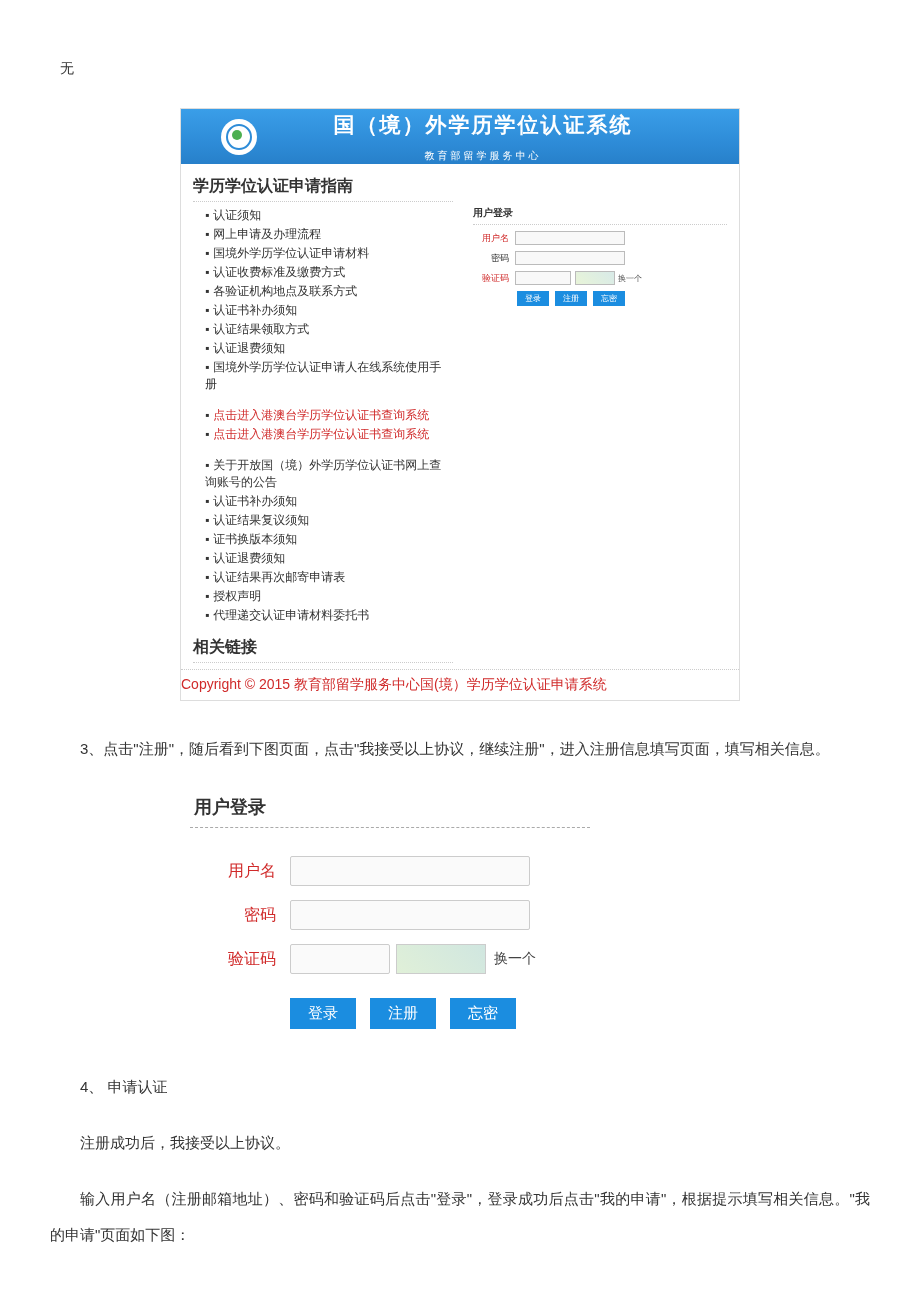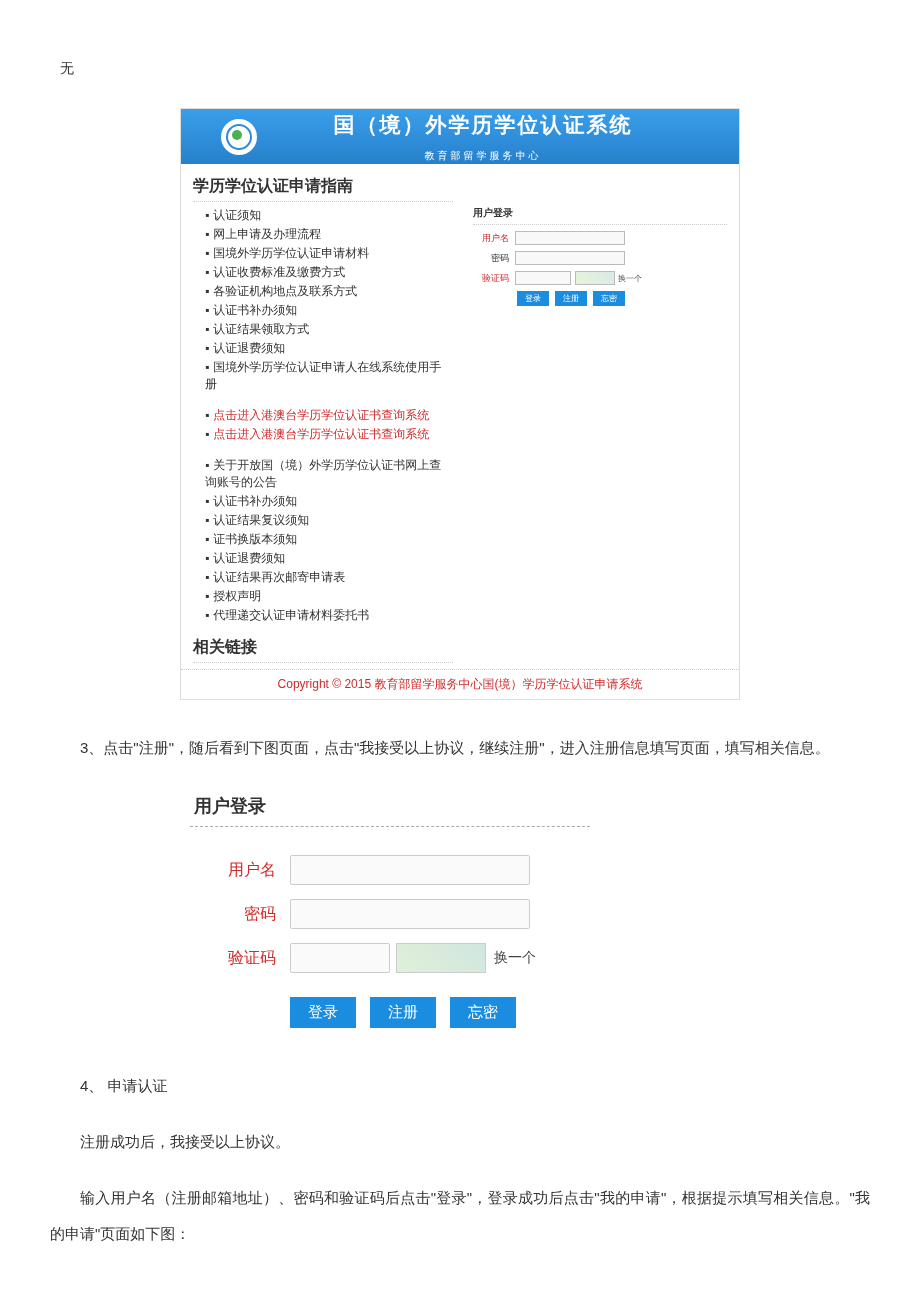--- a/index.html
+++ b/index.html
@@ -151,22 +151,22 @@
       margin-top: 6px;
     }
     .btn-sm {
       background: #1b8de0;
       color: #fff;
       font-size: 8px;
       padding: 2px 8px;
       border: none;
     }
     .copyright {
-      text-align: center;
-      font-size: 12px;
+      text-align: left;
+      font-size: 14px;
       color: #d02a2a;
       padding: 6px 0;
       border-top: 1px dotted #ccc;
     }
     .body-text {
       font-size: 15px;
       line-height: 2.4;
       color: #333;
       margin: 10px 0 20px 0;
       text-indent: 2em;

